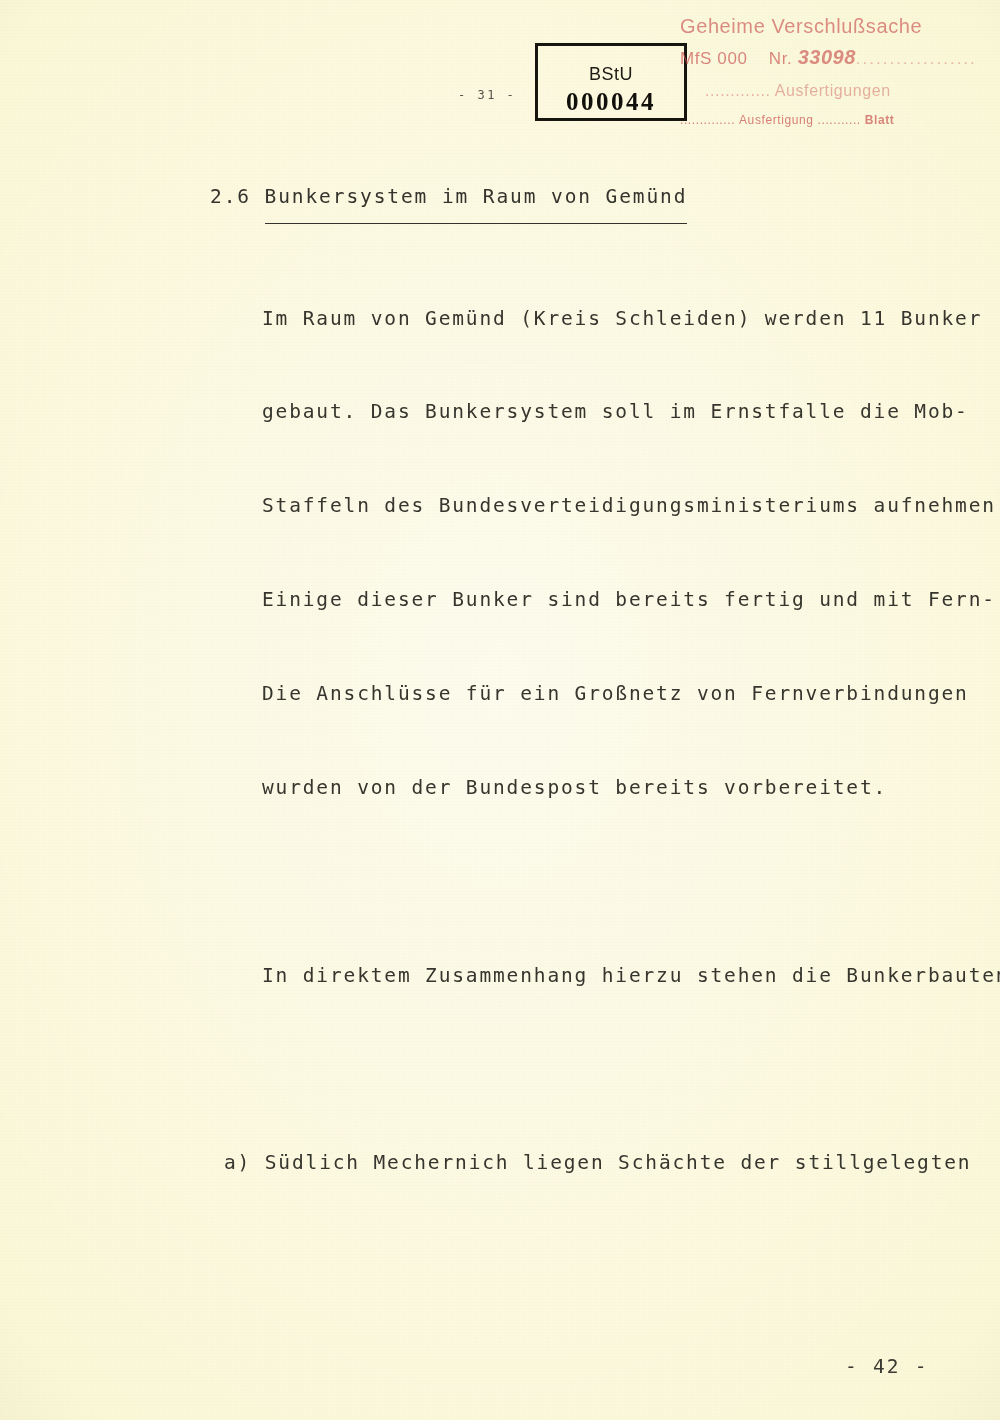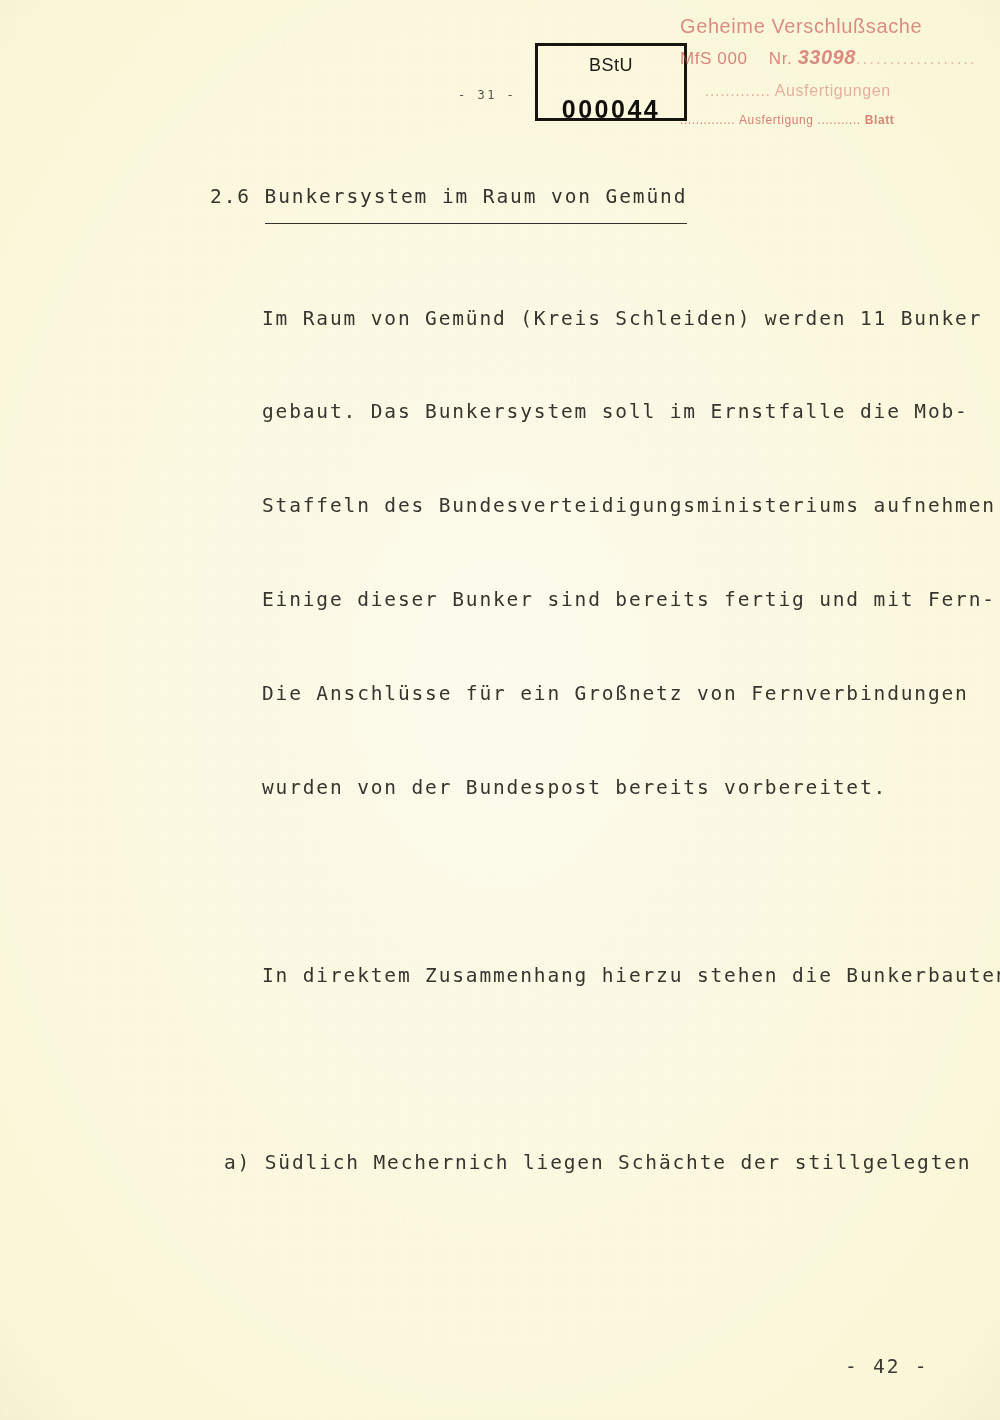--- a/index.html
+++ b/index.html
@@ -57,30 +57,30 @@
     border: 3px solid #15140f;
     background: transparent;
     text-align: center;
     box-sizing: border-box;
   }
   .bstu-stamp .bstu-label {
     font-family: "Liberation Sans", "DejaVu Sans", sans-serif;
     font-size: 18px;
     letter-spacing: 0.5px;
     color: #1b1a14;
-    margin-top: 10px;
+    margin-top: 19px;
     line-height: 1.1;
   }
   .bstu-stamp .bstu-number {
-    font-family: Liberation Sans, sans-serif;
+    font-family: Liberation Serif, serif;
     font-size: 25px;
     font-weight: bold;
     letter-spacing: 2.5px;
     color: #0f0e0a;
-    margin-top: 20px;
+    margin-top: 3px;
     line-height: 1.1;
   }
 
   
   .red-stamp {
     position: absolute;
     left: 680px;
     top: 14px;
     width: 300px;
     color: #c94a4a;

